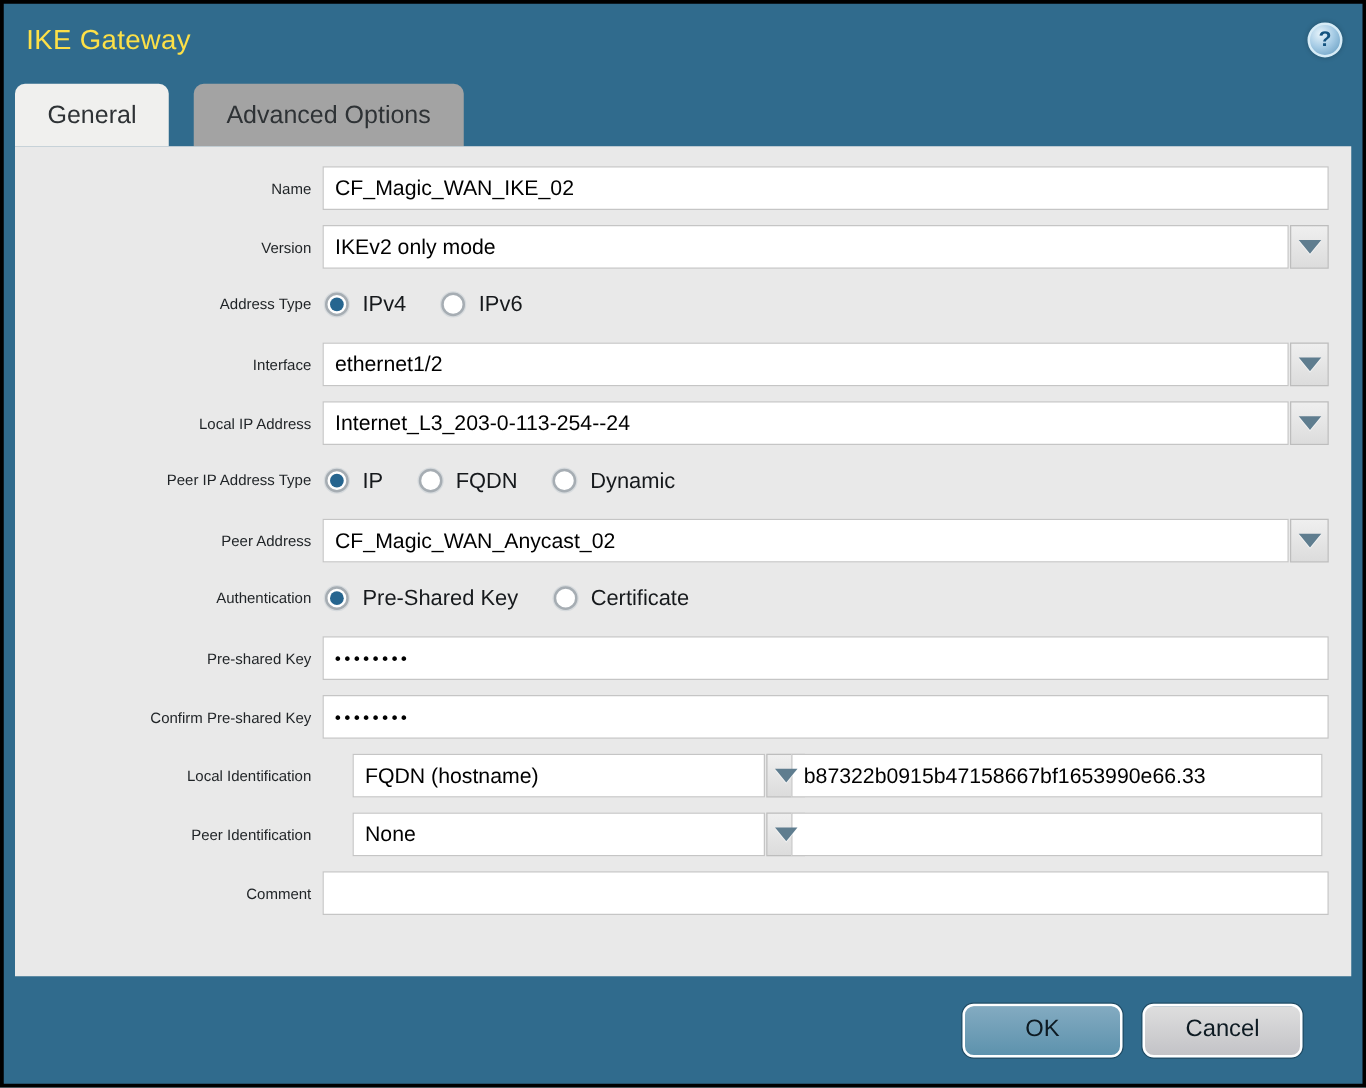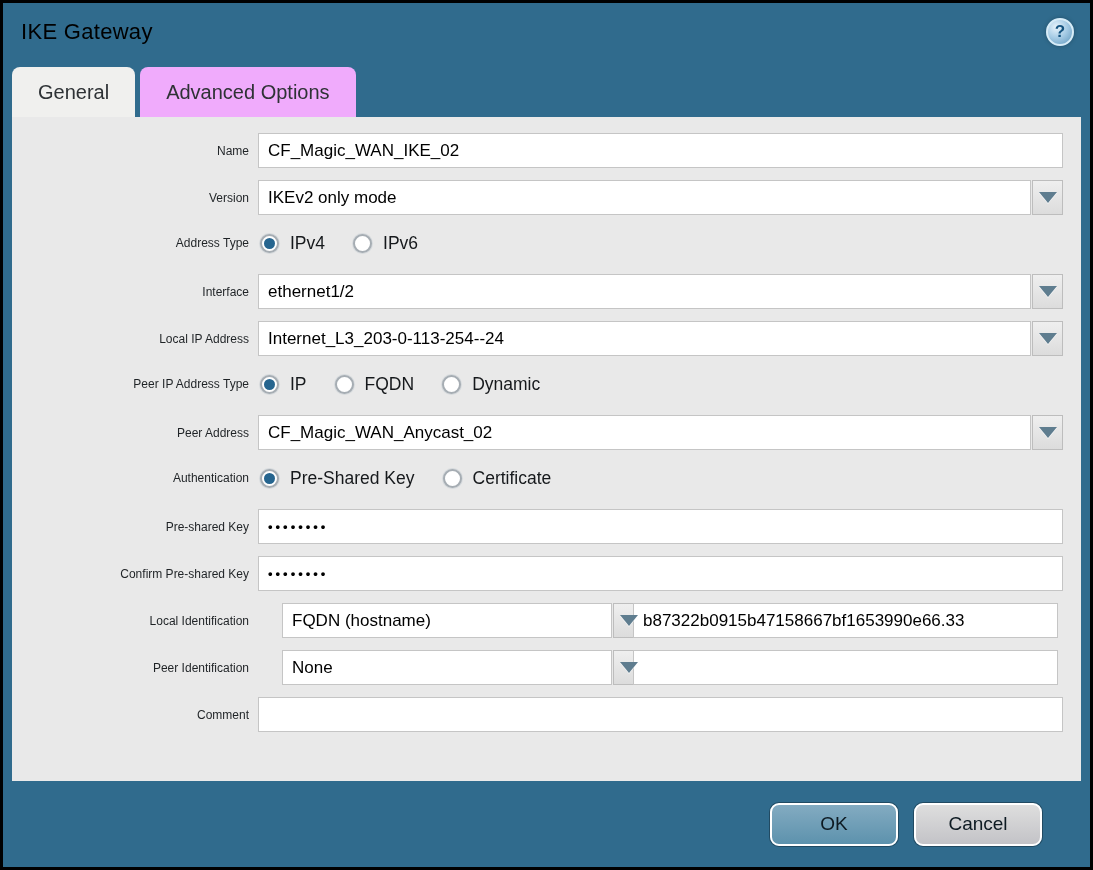--- a/index.html
+++ b/index.html
@@ -15,21 +15,21 @@
     display: flex; flex-direction: column;
     overflow: hidden;
   }
   
   .titlebar {
     height: 58px; flex: 0 0 auto;
     display: flex; align-items: center; justify-content: space-between;
     padding: 0 16px 0 18px;
   }
   .title {
-    color: #000000; font-size: 22px; letter-spacing: 0.3px;
+    color: #fde047; font-size: 22px; letter-spacing: 0.3px;
   }
   .help-icon {
     width: 28px; height: 28px; border-radius: 50%;
     background: radial-gradient(circle at 35% 30%, #e8f4fb 0%, #a8cde6 45%, #5e97bd 100%);
     border: 2px solid #d7ecf7;
     color: #14537f; font-size: 17px; font-weight: bold;
     display: flex; align-items: center; justify-content: center;
     cursor: pointer; box-shadow: 0 0 4px rgba(0,0,0,0.25);
   }
   
@@ -39,21 +39,21 @@
     padding-left: 9px;
   }
   .tab {
     height: 50px; padding: 0 26px;
     display: flex; align-items: center;
     font-size: 20px; color: #2e3235;
     border-radius: 8px 8px 0 0;
     cursor: pointer;
   }
   .tab.active { background: #f0f0ee; }
-  .tab.inactive { background: #f0abfc; }
+  .tab.inactive { background: #a3a3a3; margin-left: 15px; }
   
   .panel {
     flex: 0 0 auto;
     margin: 0 9px; height: 664px;
     background: #e9e9e9;
     padding: 16px 18px 0 0;
   }
   .row {
     display: grid; grid-template-columns: 246px 1fr;
     align-items: center;

